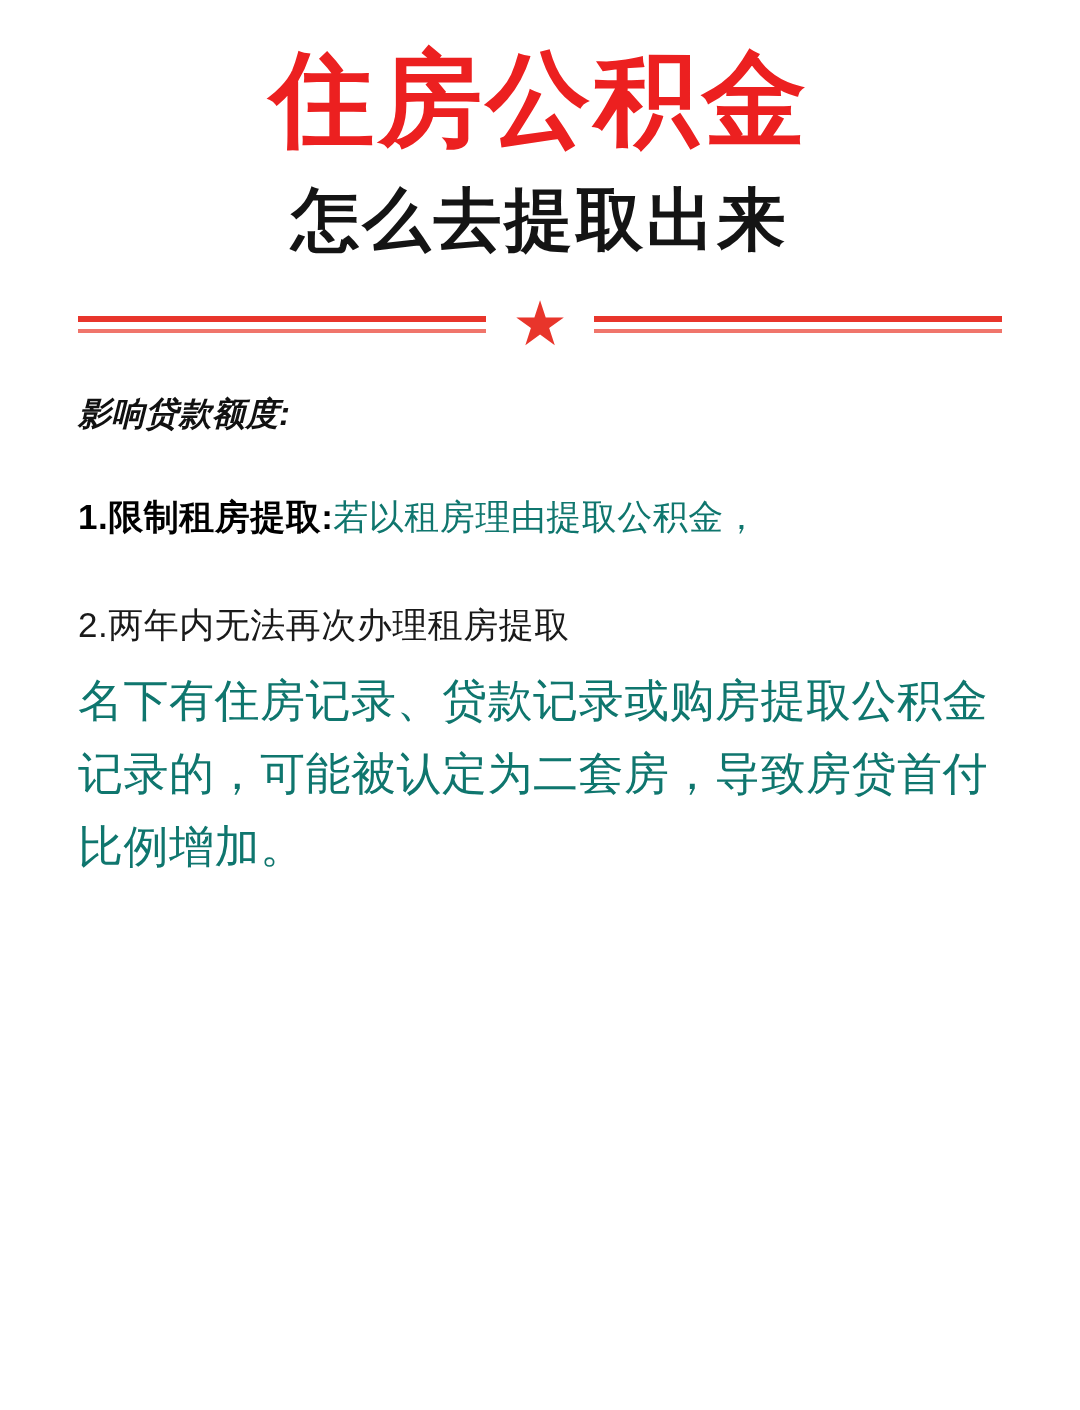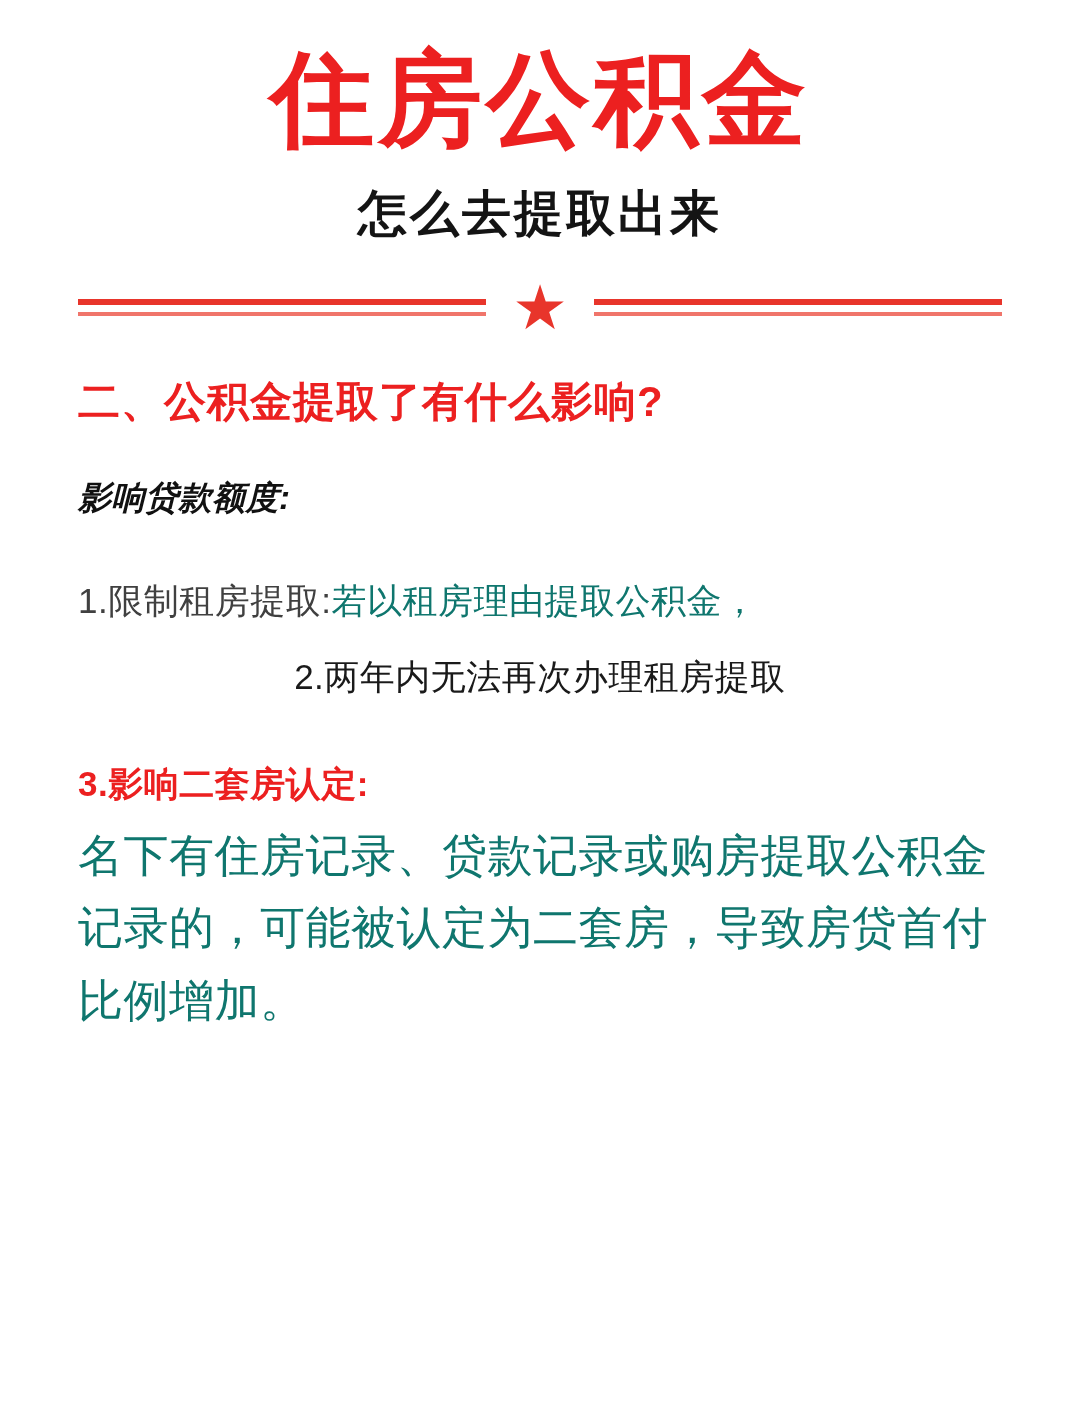--- a/index.html
+++ b/index.html
@@ -26,25 +26,25 @@
     margin: 38px 0 0 0;
     text-align: center;
     font-family: "DejaVu Sans", "Liberation Sans", sans-serif;
     font-weight: bold;
     font-size: 104px;
     line-height: 1.18;
     letter-spacing: 4px;
     color: #ec2020;
   }
   .title-sub {
-    margin: 24px 0 0 0;
+    margin: 18px 0 0 0;
     text-align: center;
-    font-family: Liberation Serif, serif;
+    font-family: Liberation Sans, sans-serif;
     font-weight: bold;
-    font-size: 49px;
+    font-size: 68px;
     line-height: 1.2;
     letter-spacing: 3px;
     color: #141414;
   }
   
   .divider {
     margin: 42px 0 0 0;
     display: flex;
     align-items: center;
     justify-content: center;
@@ -99,34 +99,33 @@
     color: #1a1a1a;
     letter-spacing: 0.5px;
   }
   .item {
     margin-top: 52px;
     font-size: 35px;
     line-height: 1.6;
     letter-spacing: 0.5px;
   }
   .item .key {
-    font-weight: normal;
-    color: #404040;
+    font-weight: bold;
+    color: #000000;
     text-align: center;
   }
   .item .rest {
     color: #0f766e;
   }
   .item-plain {
-    margin-top: 20px;
+    margin-top: 52px;
     font-size: 35px;
     line-height: 1.6;
     color: #1a1a1a;
     letter-spacing: 0.5px;
-    text-align: center;
   }
   .item-head {
     margin-top: 56px;
     font-size: 35px;
     font-weight: bold;
     color: #ec2020;
     letter-spacing: 0.5px;
   }
   .item-body {
     margin-top: 12px;
@@ -150,28 +149,26 @@
       <span></span>
       <span class="thin"></span>
     </div>
     <div class="star">★</div>
     <div class="bars right">
       <span></span>
       <span class="thin"></span>
     </div>
   </div>
 
-  <h3 class="section-heading">二、公积金提取了有什么影响?</h3>
 
   <div class="block">
     <div class="lead">影响贷款额度:</div>
   </div>
 
   <div class="item">
     <span class="key">1.限制租房提取:</span><span class="rest">若以租房理由提取公积金，</span>
   </div>
 
   <div class="item-plain">2.两年内无法再次办理租房提取</div>
 
-  <div class="item-head">3.影响二套房认定:</div>
   <div class="item-body">名下有住房记录、贷款记录或购房提取公积金记录的，可能被认定为二套房，导致房贷首付比例增加。</div>
 
 </div>
 
 </body></html>

